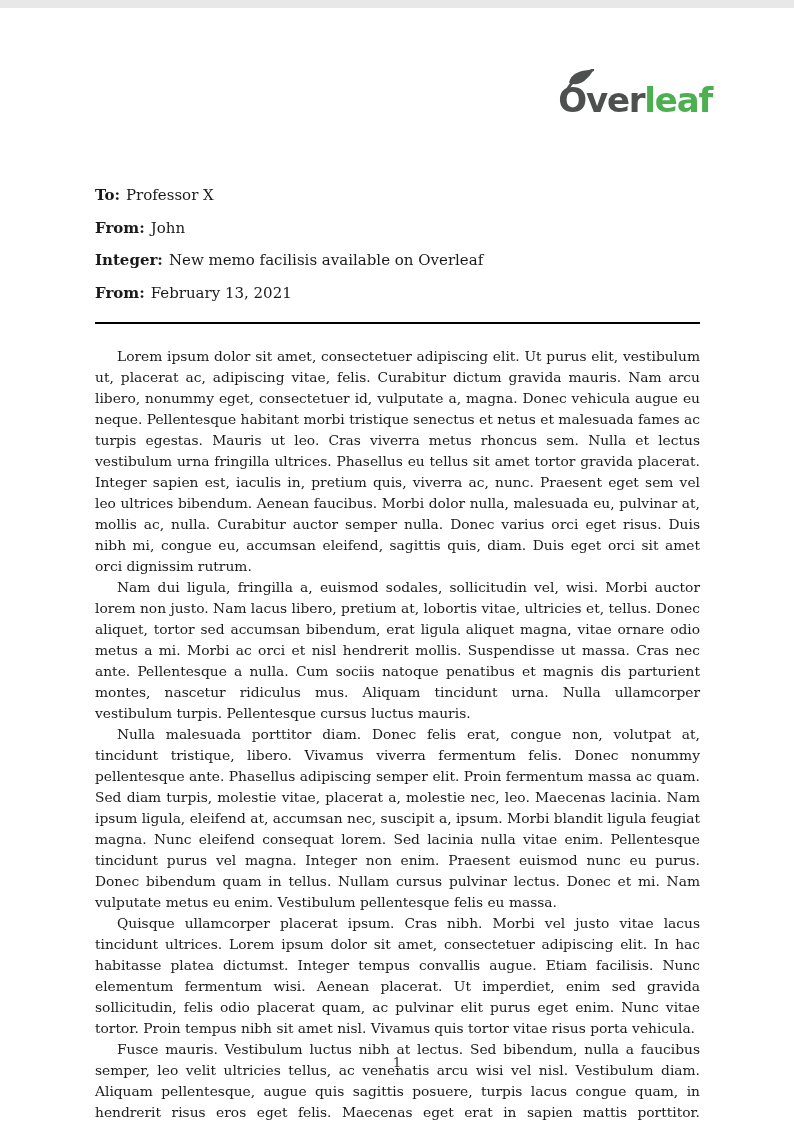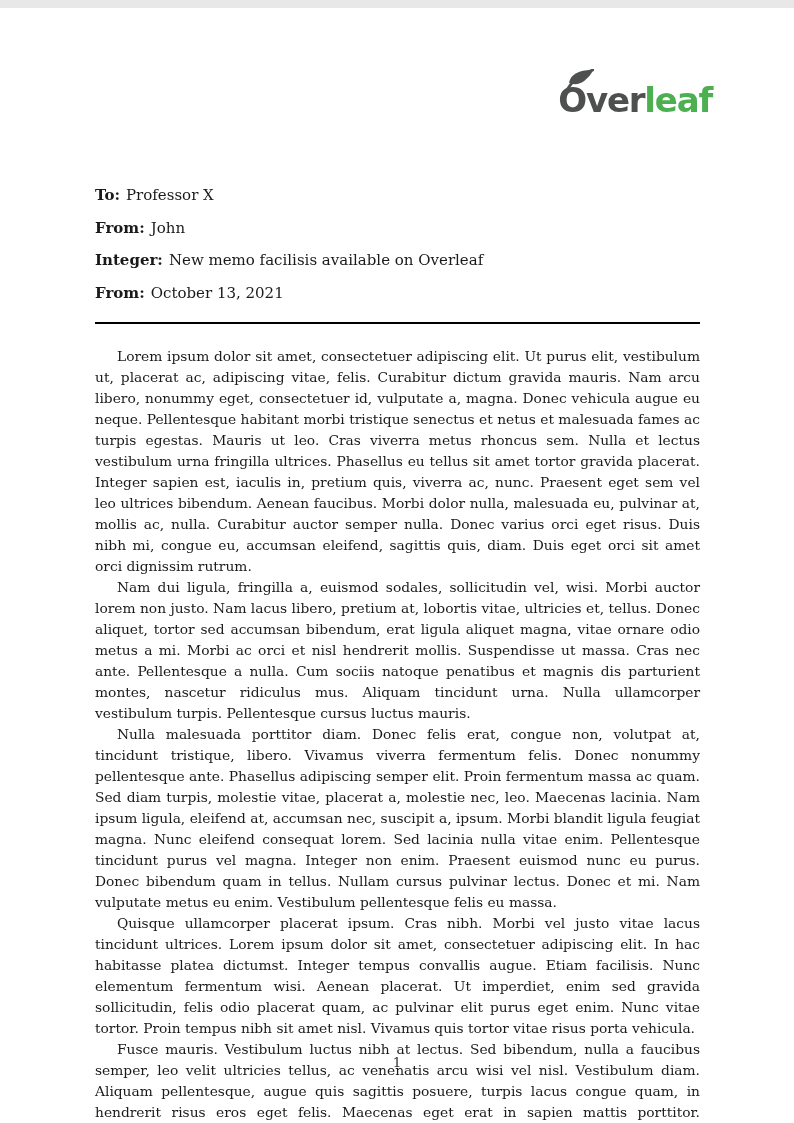--- a/index.html
+++ b/index.html
@@ -101,21 +101,21 @@
     <div class="memo-field">
       <span class="label">To:</span><span>Professor X</span>
     </div>
     <div class="memo-field">
       <span class="label">From:</span><span>John</span>
     </div>
     <div class="memo-field">
       <span class="label">Integer:</span><span>New memo facilisis available on Overleaf</span>
     </div>
     <div class="memo-field">
-      <span class="label">From:</span><span>October 13, 2021</span>
+      <span class="label">From:</span><span>February 13, 2021</span>
     </div>
   </div>
 
   <hr class="rule">
 
   <div class="body-text">
     <p>Lorem ipsum dolor sit amet, consectetuer adipiscing elit. Ut purus elit, vestibulum ut, placerat ac, adipiscing vitae, felis. Curabitur dictum gravida mauris. Nam arcu libero, nonummy eget, consectetuer id, vulputate a, magna. Donec vehicula augue eu neque. Pellentesque habitant morbi tristique senectus et netus et malesuada fames ac turpis egestas. Mauris ut leo. Cras viverra metus rhoncus sem. Nulla et lectus vestibulum urna fringilla ultrices. Phasellus eu tellus sit amet tortor gravida placerat. Integer sapien est, iaculis in, pretium quis, viverra ac, nunc. Praesent eget sem vel leo ultrices bibendum. Aenean faucibus. Morbi dolor nulla, malesuada eu, pulvinar at, mollis ac, nulla. Curabitur auctor semper nulla. Donec varius orci eget risus. Duis nibh mi, congue eu, accumsan eleifend, sagittis quis, diam. Duis eget orci sit amet orci dignissim rutrum.</p>
     <p>Nam dui ligula, fringilla a, euismod sodales, sollicitudin vel, wisi. Morbi auctor lorem non justo. Nam lacus libero, pretium at, lobortis vitae, ultricies et, tellus. Donec aliquet, tortor sed accumsan bibendum, erat ligula aliquet magna, vitae ornare odio metus a mi. Morbi ac orci et nisl hendrerit mollis. Suspendisse ut massa. Cras nec ante. Pellentesque a nulla. Cum sociis natoque penatibus et magnis dis parturient montes, nascetur ridiculus mus. Aliquam tincidunt urna. Nulla ullamcorper vestibulum turpis. Pellentesque cursus luctus mauris.</p>
     <p>Nulla malesuada porttitor diam. Donec felis erat, congue non, volutpat at, tincidunt tristique, libero. Vivamus viverra fermentum felis. Donec nonummy pellentesque ante. Phasellus adipiscing semper elit. Proin fermentum massa ac quam. Sed diam turpis, molestie vitae, placerat a, molestie nec, leo. Maecenas lacinia. Nam ipsum ligula, eleifend at, accumsan nec, suscipit a, ipsum. Morbi blandit ligula feugiat magna. Nunc eleifend consequat lorem. Sed lacinia nulla vitae enim. Pellentesque tincidunt purus vel magna. Integer non enim. Praesent euismod nunc eu purus. Donec bibendum quam in tellus. Nullam cursus pulvinar lectus. Donec et mi. Nam vulputate metus eu enim. Vestibulum pellentesque felis eu massa.</p>
     <p>Quisque ullamcorper placerat ipsum. Cras nibh. Morbi vel justo vitae lacus tincidunt ultrices. Lorem ipsum dolor sit amet, consectetuer adipiscing elit. In hac habitasse platea dictumst. Integer tempus convallis augue. Etiam facilisis. Nunc elementum fermentum wisi. Aenean placerat. Ut imperdiet, enim sed gravida sollicitudin, felis odio placerat quam, ac pulvinar elit purus eget enim. Nunc vitae tortor. Proin tempus nibh sit amet nisl. Vivamus quis tortor vitae risus porta vehicula.</p>

